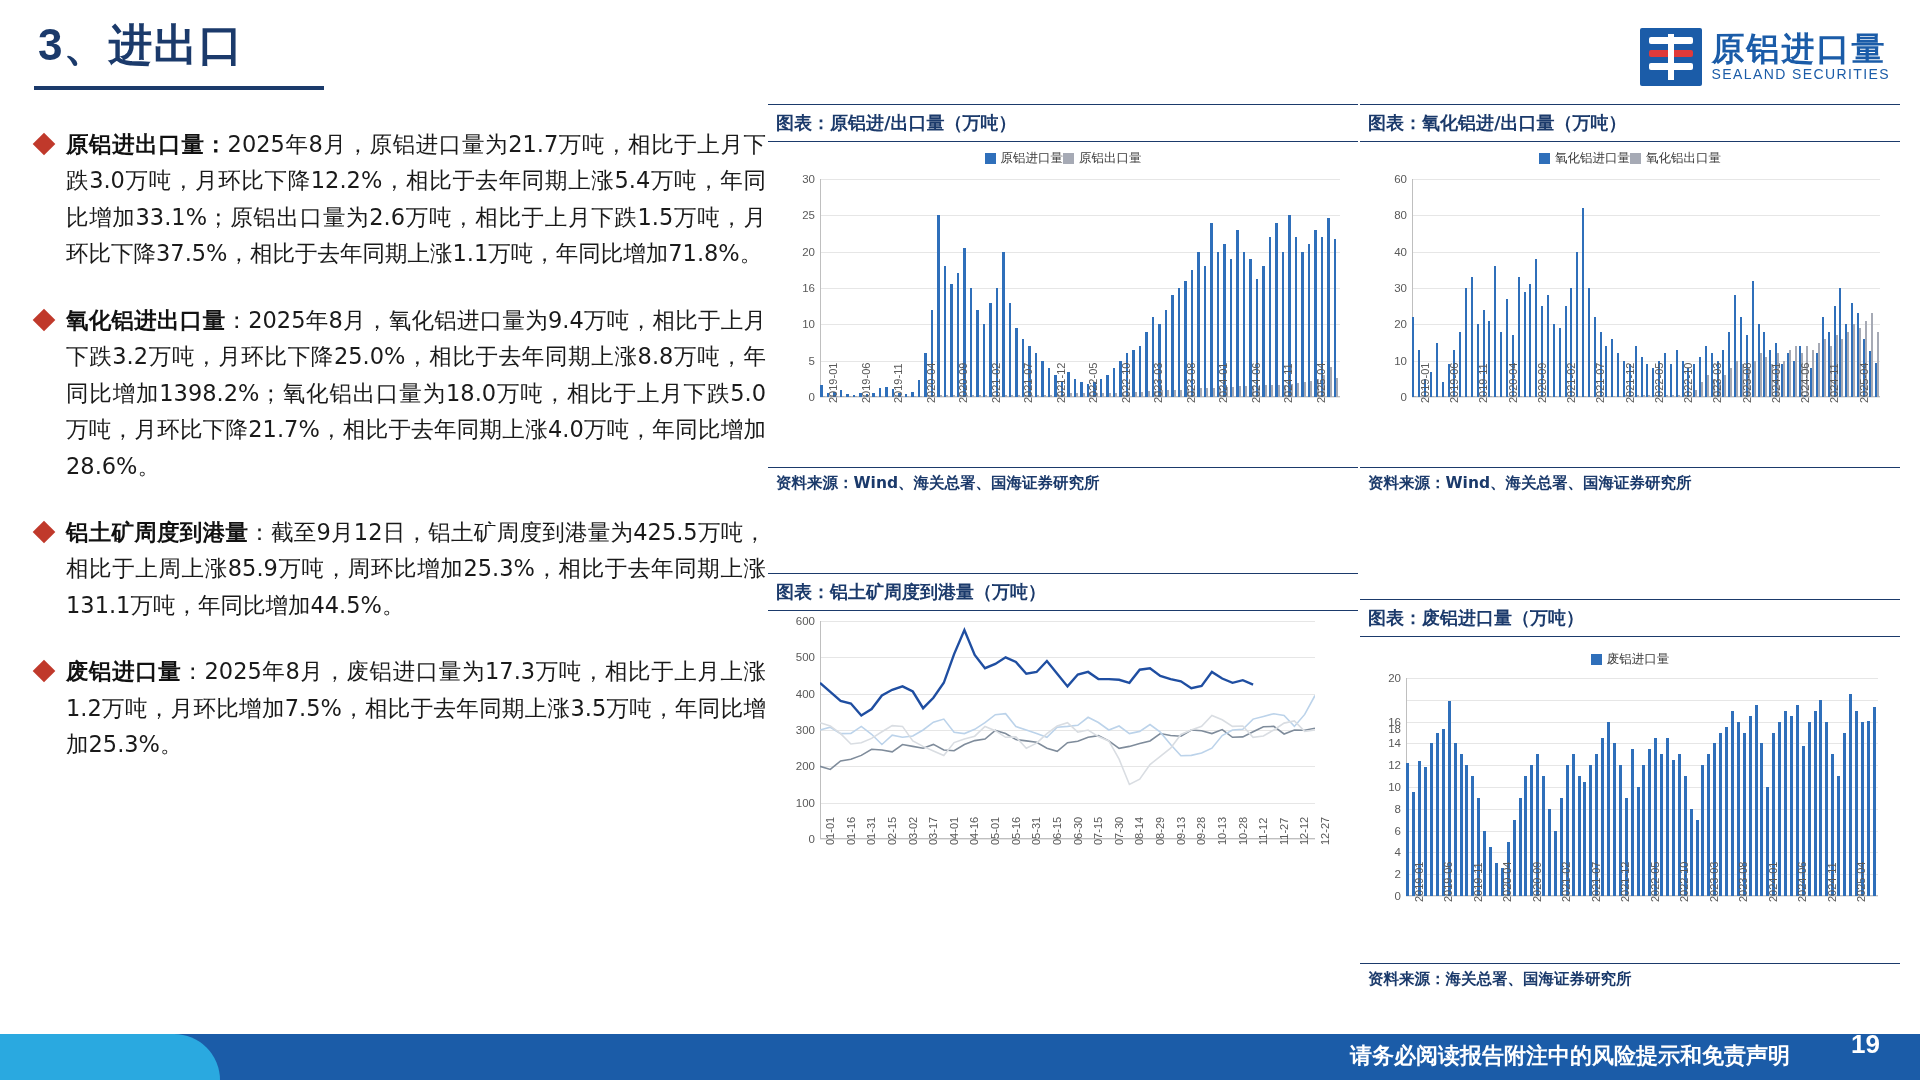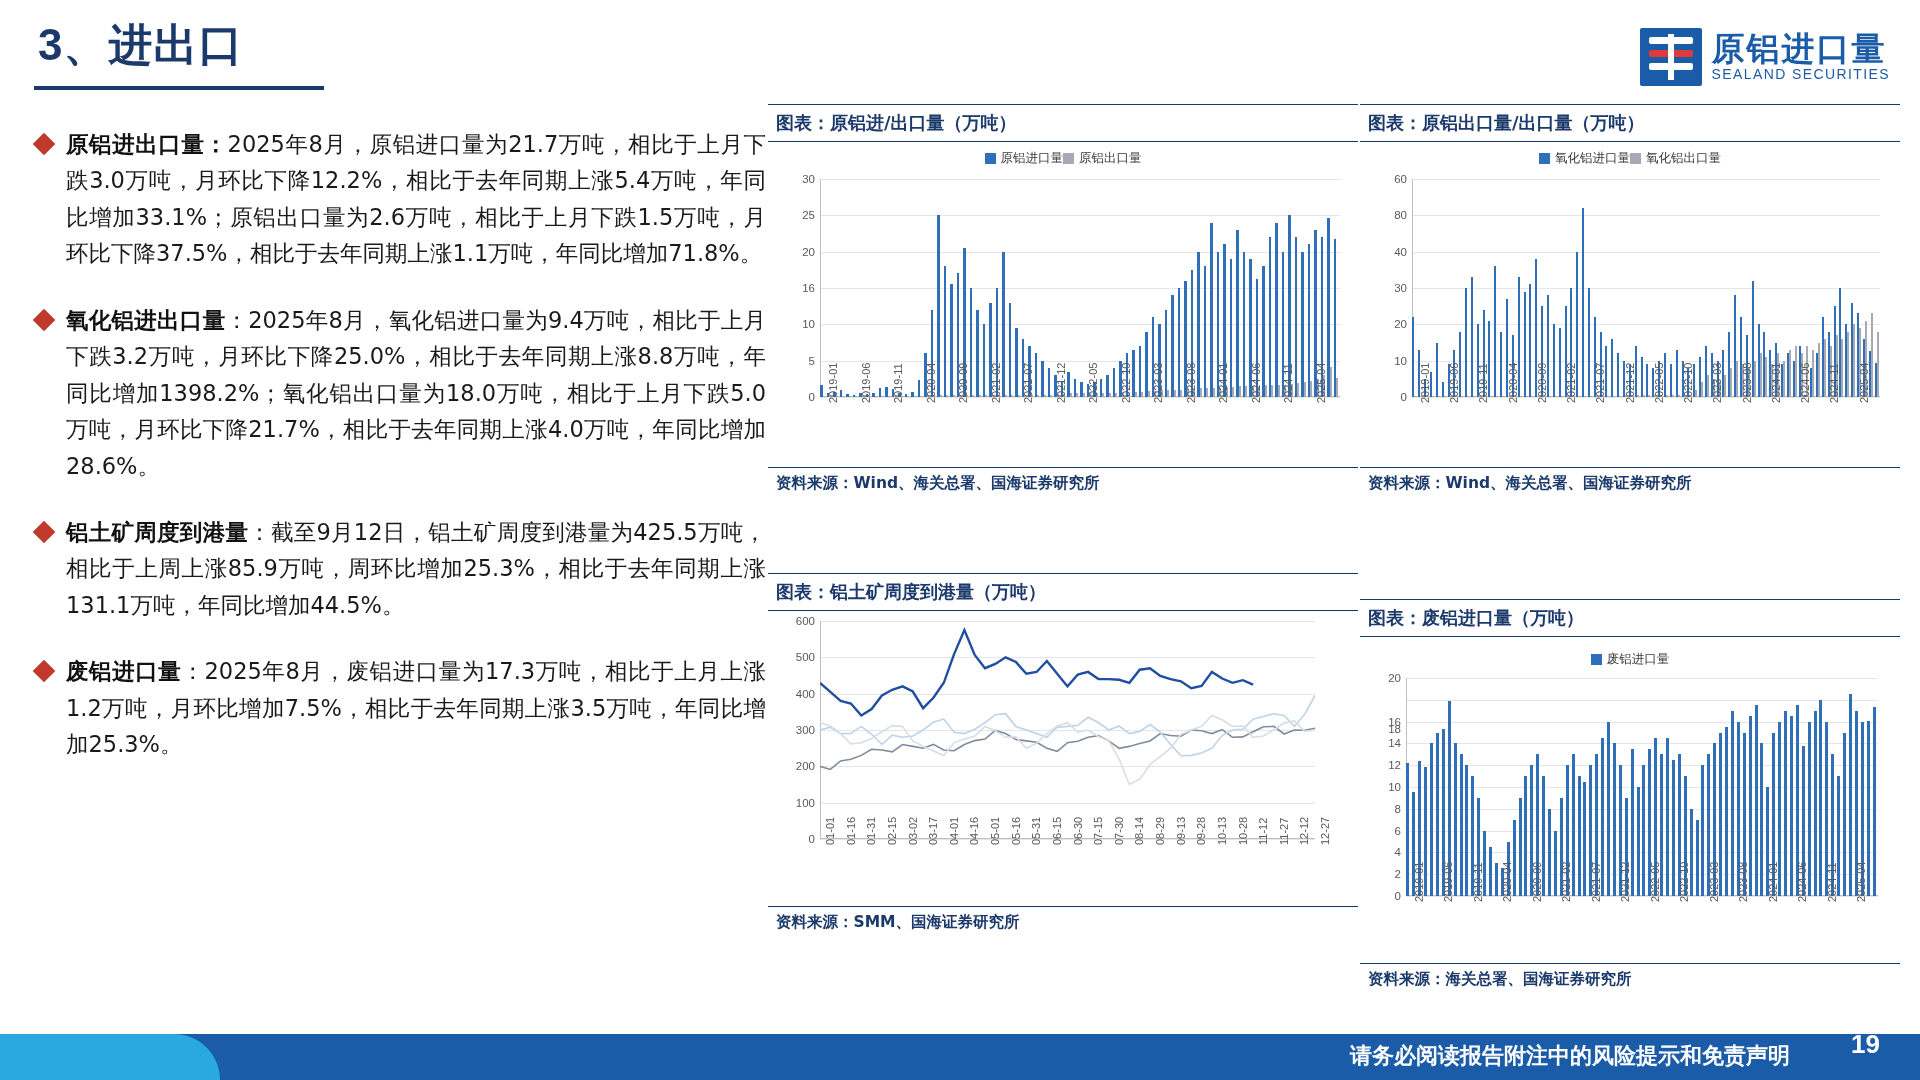--- a/index.html
+++ b/index.html
@@ -356,21 +356,21 @@
         <div class="xlab" style="left: 397.25px; top: 0px;">2024-01</div>
         <div class="xlab" style="left: 429.75px; top: 0px;">2024-06</div>
         <div class="xlab" style="left: 462.25px; top: 0px;">2024-11</div>
         <div class="xlab" style="left: 494.75px; top: 0px;">2025-04</div>
       </div>
   </div>
   <div class="panel-foot">资料来源：Wind、海关总署、国海证券研究所</div>
 </div>
 
 <div class="panel" id="p1" style="left:1360px; top:104px; width:540px;">
-  <div class="panel-head">图表：原铝出口量/出口量（万吨）</div>
+  <div class="panel-head">图表：氧化铝进/出口量（万吨）</div>
   <div class="legend">
     <span class="item">
         <span class="swatch" style="background:#2f6fba"></span>
         <span>氧化铝进口量</span>
       </span>
     <span class="item">
         <span class="swatch" style="background:#a6aab5"></span>
         <span>氧化铝出口量</span>
       </span>
   </div>
@@ -623,21 +623,20 @@
         <div class="xlab" style="left: 354.625px; top: 0px;">09-13</div>
         <div class="xlab" style="left: 375.25px; top: 0px;">09-28</div>
         <div class="xlab" style="left: 395.875px; top: 0px;">10-13</div>
         <div class="xlab" style="left: 416.5px; top: 0px;">10-28</div>
         <div class="xlab" style="left: 437.125px; top: 0px;">11-12</div>
         <div class="xlab" style="left: 457.75px; top: 0px;">11-27</div>
         <div class="xlab" style="left: 478.375px; top: 0px;">12-12</div>
         <div class="xlab" style="left: 499px; top: 0px;">12-27</div>
       </div>
   </div>
-  <div class="panel-foot">资料来源：SMM、国海证券研究所</div>
 </div>
 
 <div class="panel" id="p3" style="left:1360px; top:599px; width:540px;">
   <div class="panel-head">图表：废铝进口量（万吨）</div>
   <div class="legend" style="padding-top:14px;">
     <span class="item">
         <span class="swatch" style="background:#2f6fba"></span>
         <span>废铝进口量</span>
       </span>
   </div>

